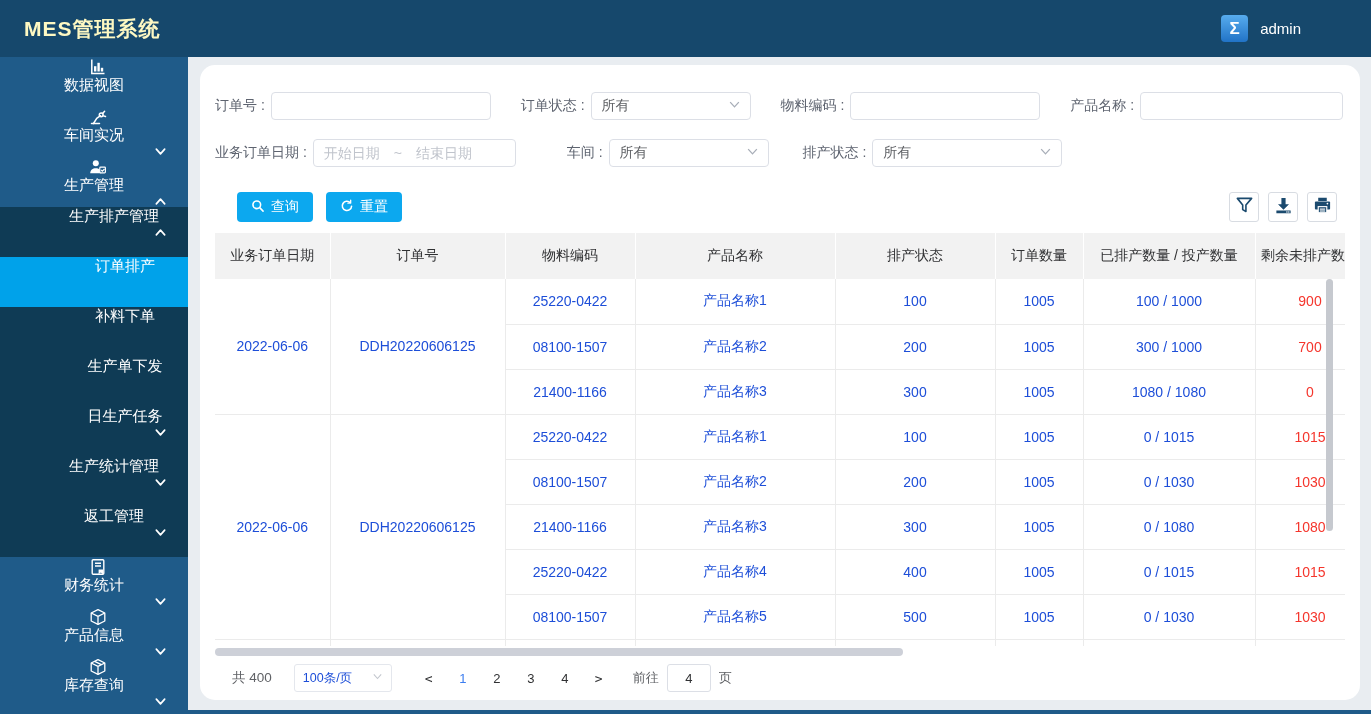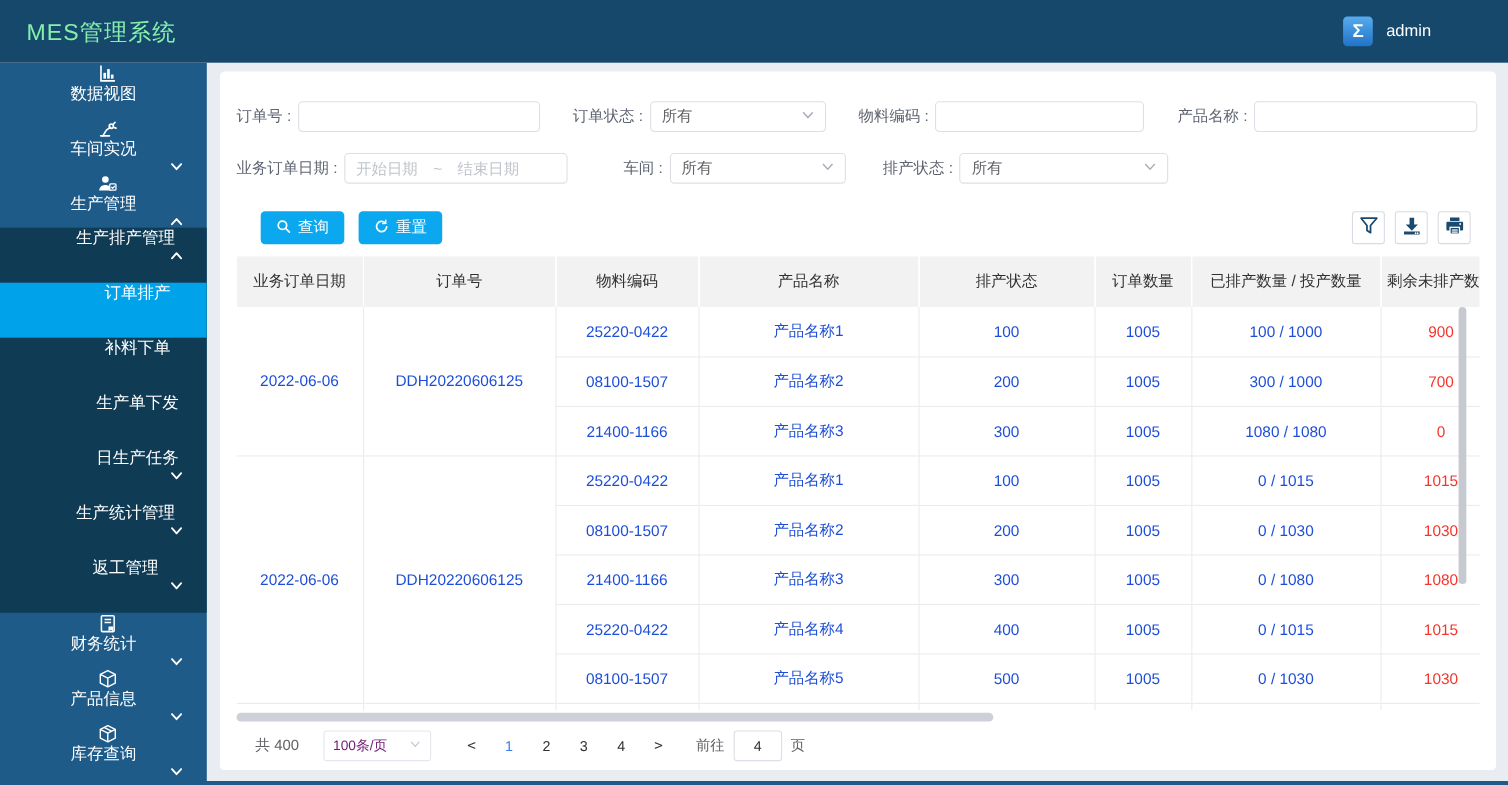--- a/index.html
+++ b/index.html
@@ -2,40 +2,40 @@
 <html><head>
 <meta charset="utf-8">
 <style>
   * { margin:0; padding:0; box-sizing:border-box; }
   html,body { width:1371px; height:714px; }
   body { font-family:"Liberation Sans","DejaVu Sans",sans-serif; overflow:hidden; background:#E9EDF1; }
   .app { width:1371px; height:714px; display:flex; flex-direction:column; }
 
   
   .topbar { flex:0 0 57px; background:#16486C; display:flex; align-items:center; padding:0 70px 0 24px; }
-  .app-title { color:#86efac; font-size:21px; font-weight:normal; letter-spacing:1px; }
+  .app-title { color:#fef9c3; font-size:21px; font-weight:bold; letter-spacing:1px; }
   .user-area { margin-left:auto; display:flex; align-items:center; gap:12px; cursor:pointer; }
   .sigma-badge { width:27px; height:27px; border-radius:4px; background:linear-gradient(180deg,#57ACEE,#2173C6); color:#fff; font-weight:bold; font-size:17px; display:flex; align-items:center; justify-content:center; }
   .username { color:#fff; font-size:15px; }
 
   .body-row { flex:1; display:flex; min-height:0; }
 
   
   .sidebar { flex:0 0 188px; width:188px; background:#1F5B89; color:#fff; overflow:hidden; }
   .side-item { height:50px; display:flex; align-items:center; font-size:15px; cursor:pointer;flex-direction:column; }
   .side-item .mi { width:19px; height:19px; margin-left:17px; margin-right:10px; flex:0 0 19px; display:flex; align-items:center; justify-content:center; }
   .side-item .chev { margin-left:auto; margin-right:21px; display:flex; align-items:center; }
   .submenu { background:#0F3B55; }
   .side-item.lvl1 { padding-left:40px; }
   .side-item.lvl2 { padding-left:62px; }
   .side-item.active { background:#00A2EA; }
 
   
   .content { flex:1; padding:8px 11px 10px 12px; min-width:0; position:relative; }
-  .panel { background:#fff; border-radius:4px; height:100%; padding:0 15px; position:relative; overflow:hidden; }
+  .panel { background:#fff; border-radius:15px; height:100%; padding:0 15px; position:relative; overflow:hidden; }
 
   
   .filters { padding-top:27px; }
   .f-row { display:flex; align-items:center; height:28px; }
   .f-row + .f-row { margin-top:19px; }
   .fg { display:flex; align-items:center; }
   .g30 { margin-left:30px; } .g34 { margin-left:34px;justify-content:flex-end; } .g51 { margin-left:51px; }
   .f-label { font-size:14px; color:#5E6470; margin-right:6px; white-space:nowrap; }
   .tin { height:28px; border:1px solid #DCDFE6; border-radius:4px; padding:0 10px; font-size:14px; color:#303133; outline:none; font-family:inherit; }
   .tin::placeholder { color:#C0C4CC; }
@@ -58,21 +58,21 @@
   tbody td.red { color:#F5352C; }
   tr.partial td { height:7px; border-bottom:none; }
 
   .hscroll { margin-top:2px; width:1130px; height:8px; }
   .hthumb { width:688px; height:8px; background:#CDD0D8; border-radius:4px; }
   .vscroll { position:absolute; left:1126px; top:214px; width:7px; height:252px; background:#C6C9CF; border-radius:4px; }
 
   
   .pager { margin-top:8px; display:flex; align-items:center; padding-left:17px; font-size:13px; color:#606266; height:28px; }
   .total { font-size:13.5px; }
-  .sizer { margin-left:22px; width:98px; height:28px; border:1px solid #E4E7ED; border-radius:3px; display:flex; align-items:center; justify-content:space-between; padding:0 8px; font-size:12.5px; color:#701a75; cursor:pointer; }
+  .sizer { margin-left:22px; width:98px; height:28px; border:1px solid #E4E7ED; border-radius:3px; display:flex; align-items:center; justify-content:space-between; padding:0 8px; font-size:12.5px; color:#1d4ed8; cursor:pointer; }
   .pg { min-width:28px; text-align:center; margin:0 3px; cursor:pointer; color:#303133; font-size:13px; }
   .pg.nav { font-family:"DejaVu Sans Mono",monospace; color:#303133; }
   .pg.active { color:#3C7DF0; }
   .pgnav-prev { margin-left:23px; }
   #pages { display:flex; }
   .goto-label { margin-left:17px; }
   .goto { margin-left:8px; width:44px; height:28px; border:1px solid #DCDFE6; border-radius:3px; text-align:center; font-size:13px; color:#303133; outline:none; font-family:inherit; }
   .unit { margin-left:8px; }
 
   .footer-strip { flex:0 0 4px; background:#1F5B89; }

